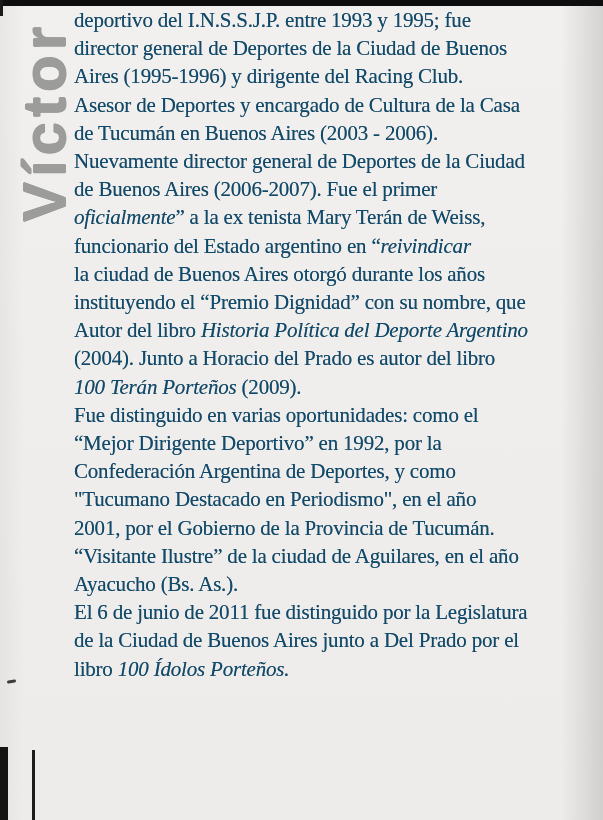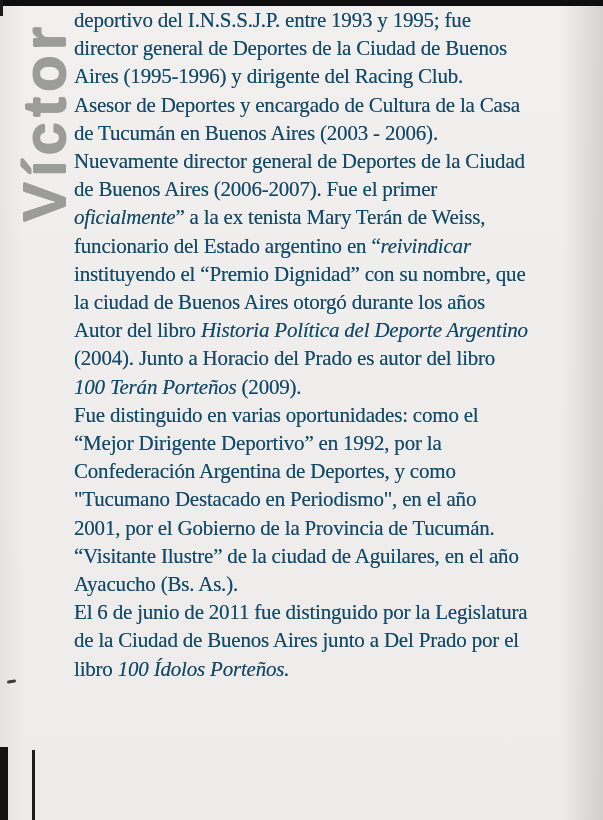--- a/index.html
+++ b/index.html
@@ -60,22 +60,22 @@
 <div class="text-column">
     <div class="line"><span>deportivo del I.N.S.S.J.P. entre 1993 y 1995; fue</span></div>
     <div class="line"><span>director general de Deportes de la Ciudad de Buenos</span></div>
     <div class="line"><span>Aires (1995-1996) y dirigente del Racing Club.</span></div>
     <div class="line"><span>Asesor de Deportes y encargado de Cultura de la Casa</span></div>
     <div class="line"><span>de Tucumán en Buenos Aires (2003 - 2006).</span></div>
     <div class="line"><span>Nuevamente director general de Deportes de la Ciudad</span></div>
     <div class="line"><span>de Buenos Aires (2006-2007). Fue el primer</span></div>
     <div class="line"><i>oficialmente</i><span>” a la ex tenista Mary Terán de Weiss,</span></div>
     <div class="line"><span>funcionario del Estado argentino en “</span><i>reivindicar</i></div>
+    <div class="line"><span>la ciudad de Buenos Aires otorgó durante los años</span></div>
     <div class="line"><span>instituyendo el “Premio Dignidad” con su nombre, que</span></div>
-    <div class="line"><span>la ciudad de Buenos Aires otorgó durante los años</span></div>
     <div class="line"><span>Autor del libro </span><i>Historia Política del Deporte Argentino</i></div>
     <div class="line"><span>(2004). Junto a Horacio del Prado es autor del libro</span></div>
     <div class="line"><i>100 Terán Porteños</i><span> (2009).</span></div>
     <div class="line"><span>Fue distinguido en varias oportunidades: como el</span></div>
     <div class="line"><span>“Mejor Dirigente Deportivo” en 1992, por la</span></div>
     <div class="line"><span>Confederación Argentina de Deportes, y como</span></div>
     <div class="line"><span>"Tucumano Destacado en Periodismo", en el año</span></div>
     <div class="line"><span>2001, por el Gobierno de la Provincia de Tucumán.</span></div>
     <div class="line"><span>“Visitante Ilustre” de la ciudad de Aguilares, en el año</span></div>
     <div class="line"><span>Ayacucho (Bs. As.).</span></div>

